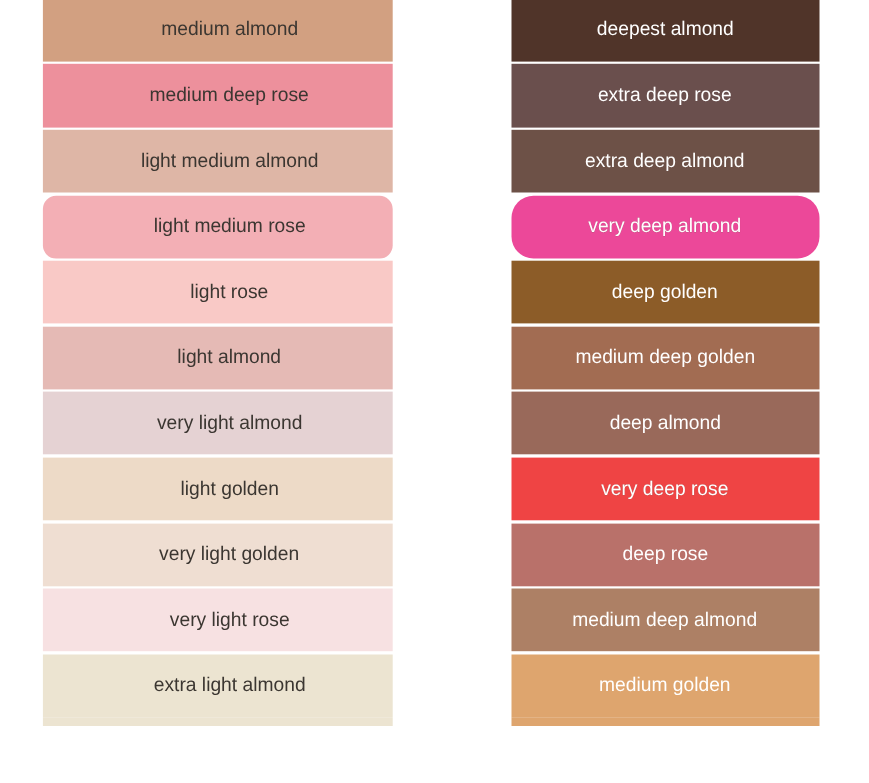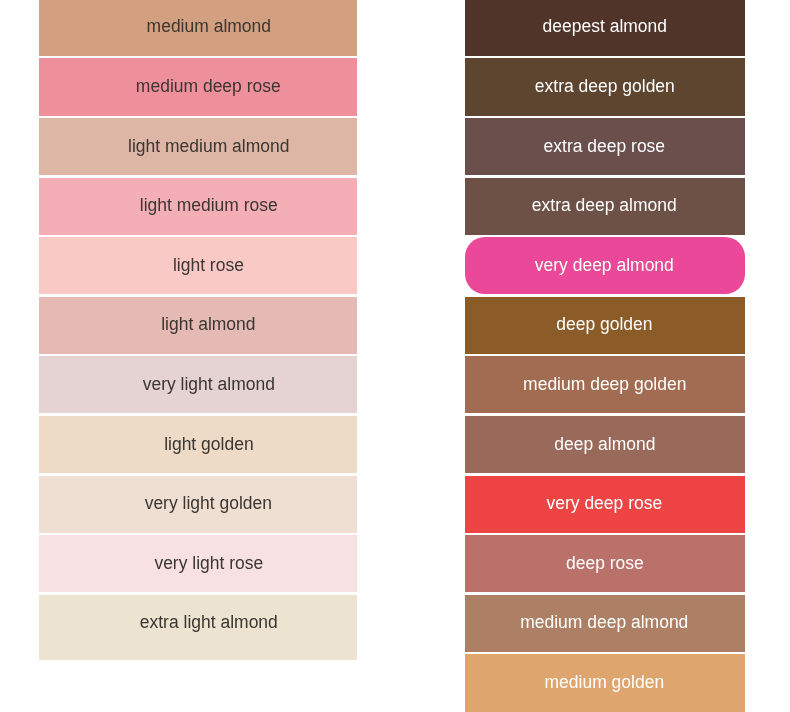--- a/index.html
+++ b/index.html
@@ -72,21 +72,21 @@
   <div class="palette-column col-light">
       <div class="swatch" style="background-color: rgb(210, 160, 129);">
         <span class="swatch-label" style="color: rgb(59, 54, 49); -webkit-text-stroke: 0.25px rgb(210, 160, 129);">medium almond</span>
       </div>
       <div class="swatch" style="background-color: rgb(237, 144, 156);">
         <span class="swatch-label" style="color: rgb(59, 54, 49); -webkit-text-stroke: 0.25px rgb(237, 144, 156);">medium deep rose</span>
       </div>
       <div class="swatch" style="background-color: rgb(222, 182, 166); align-items: center;">
         <span class="swatch-label" style="color: rgb(59, 54, 49); -webkit-text-stroke: 0.25px rgb(222, 182, 166);">light medium almond</span>
       </div>
-      <div class="swatch" style="background-color: rgb(243, 175, 181);">
+      <div class="swatch" style="background-color: rgb(243, 175, 181); border-radius: 12px;">
         <span class="swatch-label" style="color: rgb(59, 54, 49); -webkit-text-stroke: 0.25px rgb(243, 175, 181);">light medium rose</span>
       </div>
       <div class="swatch" style="background-color: rgb(249, 201, 198);">
         <span class="swatch-label" style="color: rgb(59, 54, 49); -webkit-text-stroke: 0.25px rgb(249, 201, 198);">light rose</span>
       </div>
       <div class="swatch" style="background-color: rgb(229, 186, 181);">
         <span class="swatch-label" style="color: rgb(59, 54, 49); -webkit-text-stroke: 0.25px rgb(229, 186, 181);">light almond</span>
       </div>
       <div class="swatch" style="background-color: rgb(229, 210, 211);">
         <span class="swatch-label" style="color: rgb(59, 54, 49); -webkit-text-stroke: 0.25px rgb(229, 210, 211);">very light almond</span>
@@ -101,23 +101,20 @@
         <span class="swatch-label" style="color: rgb(59, 54, 49); -webkit-text-stroke: 0.25px rgb(247, 225, 226);">very light rose</span>
       </div>
       <div class="swatch" style="background-color: rgb(236, 228, 209);">
         <span class="swatch-label" style="color: rgb(59, 54, 49); -webkit-text-stroke: 0.25px rgb(236, 228, 209);">extra light almond</span>
       </div>
   </div>
 
   <div class="palette-column col-deep">
       <div class="swatch" style="background-color: rgb(80, 52, 41);">
         <span class="swatch-label" style="color: rgb(255, 255, 255); -webkit-text-stroke: 0.25px rgb(80, 52, 41);">deepest almond</span>
-      </div>
-      <div class="swatch" style="background-color: rgb(94, 69, 47);">
-        <span class="swatch-label" style="color: rgb(255, 255, 255); -webkit-text-stroke: 0.25px rgb(94, 69, 47);">extra deep golden</span>
       </div>
       <div class="swatch" style="background-color: rgb(106, 79, 77);">
         <span class="swatch-label" style="color: rgb(255, 255, 255); -webkit-text-stroke: 0.25px rgb(106, 79, 77);">extra deep rose</span>
       </div>
       <div class="swatch" style="background-color: rgb(109, 81, 71);">
         <span class="swatch-label" style="color: rgb(255, 255, 255); -webkit-text-stroke: 0.25px rgb(109, 81, 71);">extra deep almond</span>
       </div>
       <div class="swatch" style="background-color: #ec4899; border-radius: 20px;">
         <span class="swatch-label" style="color: rgb(255, 255, 255); -webkit-text-stroke: 0.25px rgb(136, 96, 96);">very deep almond</span>
       </div>

